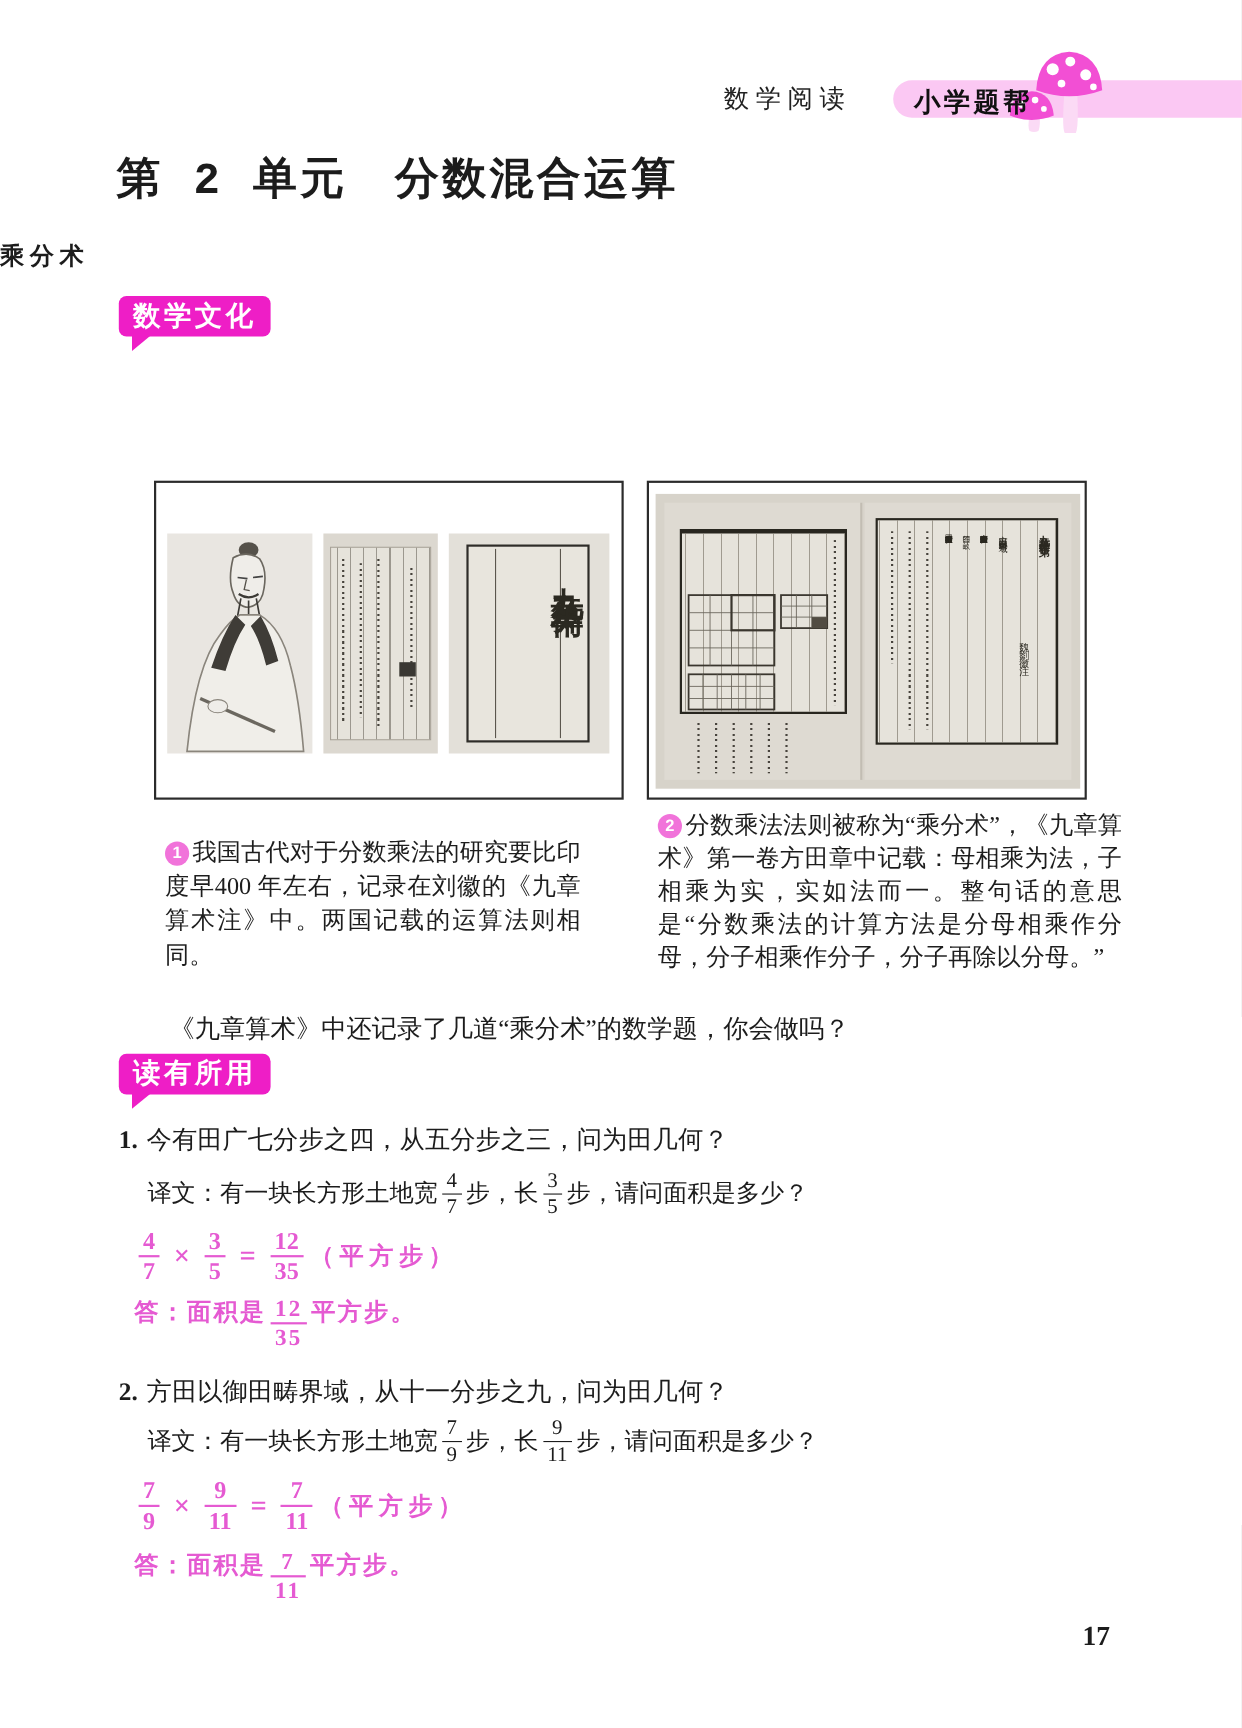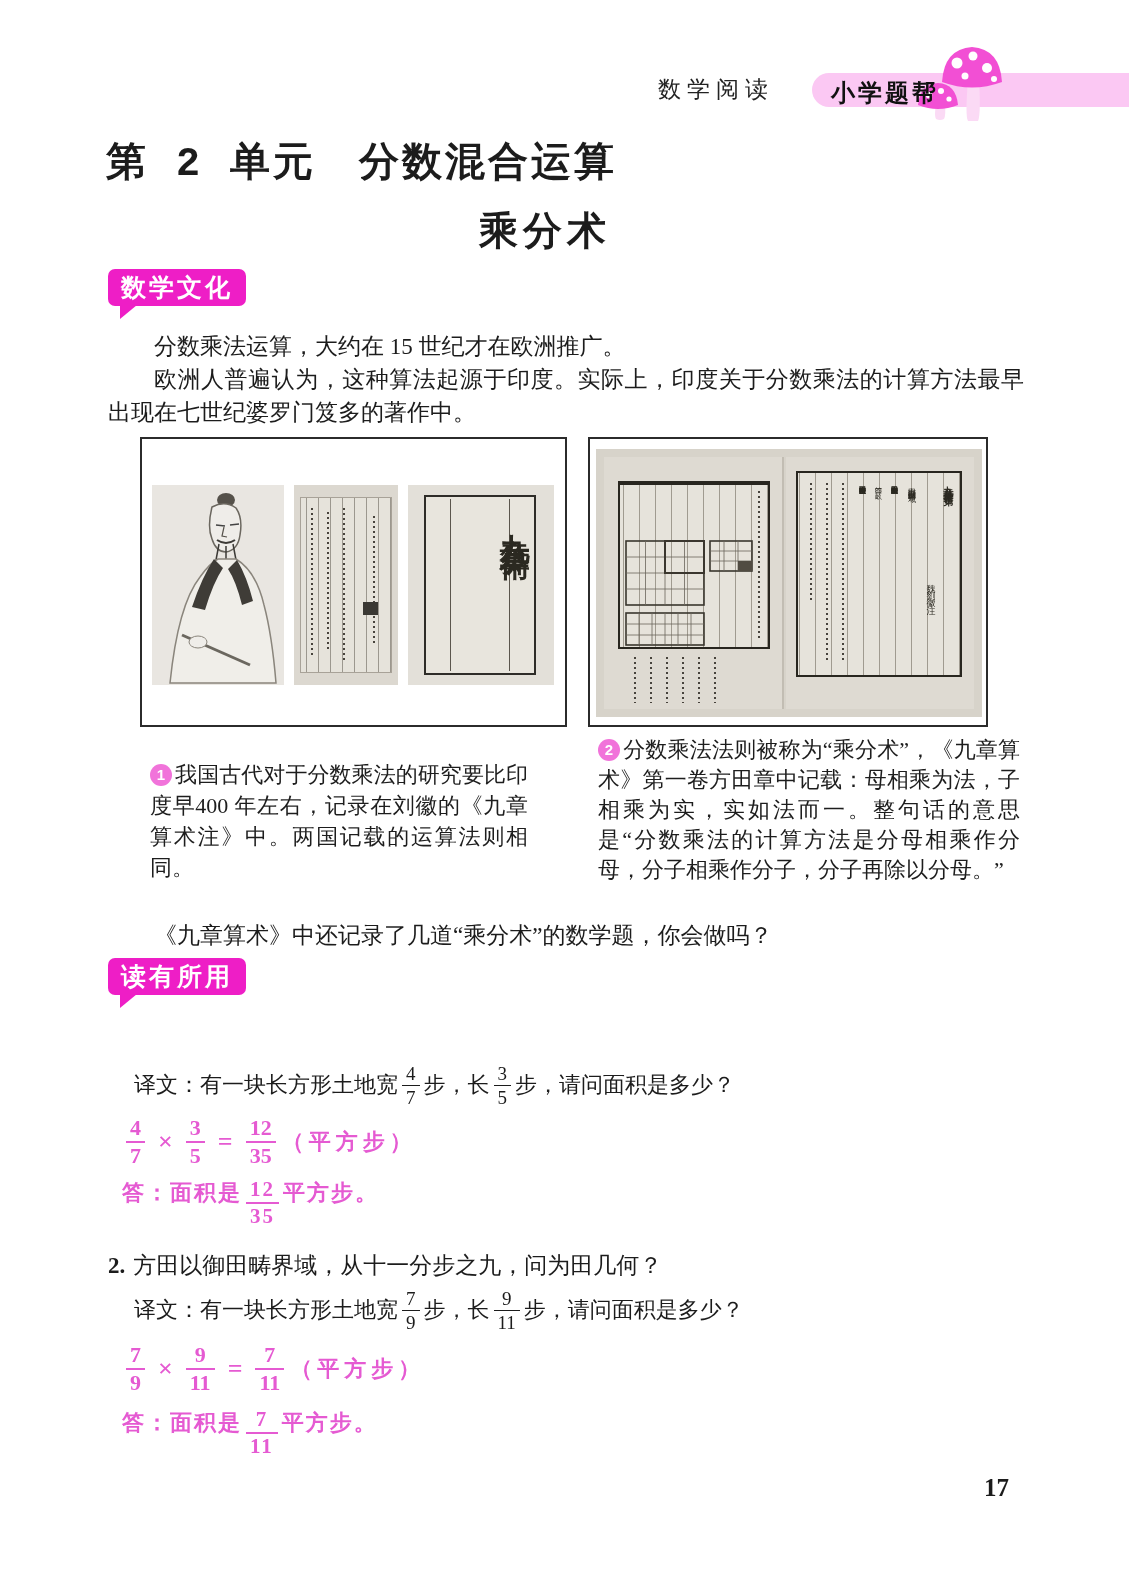--- a/index.html
+++ b/index.html
@@ -15,21 +15,21 @@
     background:#ffffff;overflow:hidden;color:var(--ink);
     font-family:"Liberation Serif","DejaVu Serif",serif;
   }
   
   .hdr-label{position:absolute;left:658px;top:74px;font-size:23px;letter-spacing:6px;color:#222;}
   .hdr-bar{position:absolute;left:812px;top:73px;width:317px;height:34px;background:var(--barpink);border-radius:17px 0 0 17px;}
   .hdr-brand{position:absolute;left:831px;top:77px;font-size:24px;font-weight:bold;letter-spacing:3px;color:#111;z-index:3;font-family:"Liberation Sans","DejaVu Sans",sans-serif;}
   .mushrooms{position:absolute;left:905px;top:33px;width:115px;height:88px;z-index:2;}
   
   .unit-title{position:absolute;left:106px;top:134px;font-size:40px;font-weight:bold;letter-spacing:3px;font-family:Liberation Mono, monospace;}
-  .lesson-title{position:absolute;left:0;top:204px;width:1090px;text-align:center;font-size:39px;font-weight:bold;letter-spacing:5px;}
+  .lesson-title{position:absolute;left:0;top:218px;width:1090px;font-size:22px;font-weight:bold;letter-spacing:5px;}
   
   .badge{position:absolute;height:37px;background:var(--magenta);border-radius:7px;color:#fff;
          font-family:"Liberation Sans","DejaVu Sans",sans-serif;}
   .badge .bt{display:block;padding:0 13px;line-height:36px;font-size:25px;font-weight:bold;letter-spacing:3px;}
   .badge::after{content:"";position:absolute;left:12px;bottom:-13px;width:0;height:0;
                 border-top:14px solid var(--magenta);border-right:17px solid transparent;}
   .badge-culture{left:108px;top:269px;}
   .badge-apply{left:108px;top:958px;}
   
   .culture{position:absolute;left:108px;top:330px;width:916px;font-size:23px;line-height:33px;text-align:justify;}
@@ -108,24 +108,20 @@
     <circle cx="24" cy="62" r="3.2" fill="#fff"></circle>
       <circle cx="36" cy="58" r="3" fill="#fff"></circle>
     <circle cx="44" cy="66" r="2.6" fill="#fff"></circle>
   </svg>
 
   <h1 class="unit-title">第 2 单元　分数混合运算</h1>
   <h2 class="lesson-title">乘分术</h2>
 
   <div class="badge badge-culture">
     <span class="bt">数学文化</span>
-  </div>
-  <div class="culture">
-    <p>分数乘法运算，大约在 15 世纪才在欧洲推广。</p>
-    <p>欧洲人普遍认为，这种算法起源于印度。实际上，印度关于分数乘法的计算方法最早出现在七世纪婆罗门笈多的著作中。</p>
   </div>
 
   <div class="fig fig-left">
     <div class="panel portrait">
       <svg width="132" height="200" viewBox="0 0 132 200">
         <ellipse cx="74" cy="15" rx="9" ry="7" fill="#55514a"></ellipse>
         <path d="M60,22 Q55,42 60,54 Q64,67 74,67 Q86,65 88,50 Q91,33 84,23 Q73,15 60,22 Z" fill="#efede9" stroke="#6b675f" stroke-width="1.5"></path>
         <path d="M64,40 l9,1 M78,40 l9,-1" stroke="#444" stroke-width="1.5" fill="none"></path>
         <path d="M72,42 l-2,9 l5,1" stroke="#55514a" stroke-width="1.2" fill="none"></path>
         <path d="M65,55 q9,6 18,0" stroke="#3c3a36" stroke-width="2" fill="none"></path>
@@ -204,20 +200,23 @@
   <div class="caption cap-right">
     <span class="circ">2</span><span>分数乘法法则被称为“乘分术”，《九章算术》第一卷方田章中记载：母相乘为法，子相乘为实，实如法而一。整句话的意思是“分数乘法的计算方法是分母相乘作分母，分子相乘作分子，分子再除以分母。”</span>
   </div>
 
   <div class="closing">《九章算术》中还记录了几道“乘分术”的数学题，你会做吗？</div>
 
   <div class="badge badge-apply">
     <span class="bt">读有所用</span>
   </div>
 
+  <div class="qline" style="left:108px;top:1021px;">
+    <b>1.</b><span>今有田广七分步之四，从五分步之三，问为田几何？</span>
+  </div>
   <div class="transline" style="left:134px;top:1056px;height:58px;">
     <span>译文：有一块长方形土地宽</span>
     <span class="frac">
         <span class="num">4</span>
         <span class="den">7</span>
       </span>
     <span>步，长</span>
     <span class="frac">
         <span class="num">3</span>
         <span class="den">5</span>

